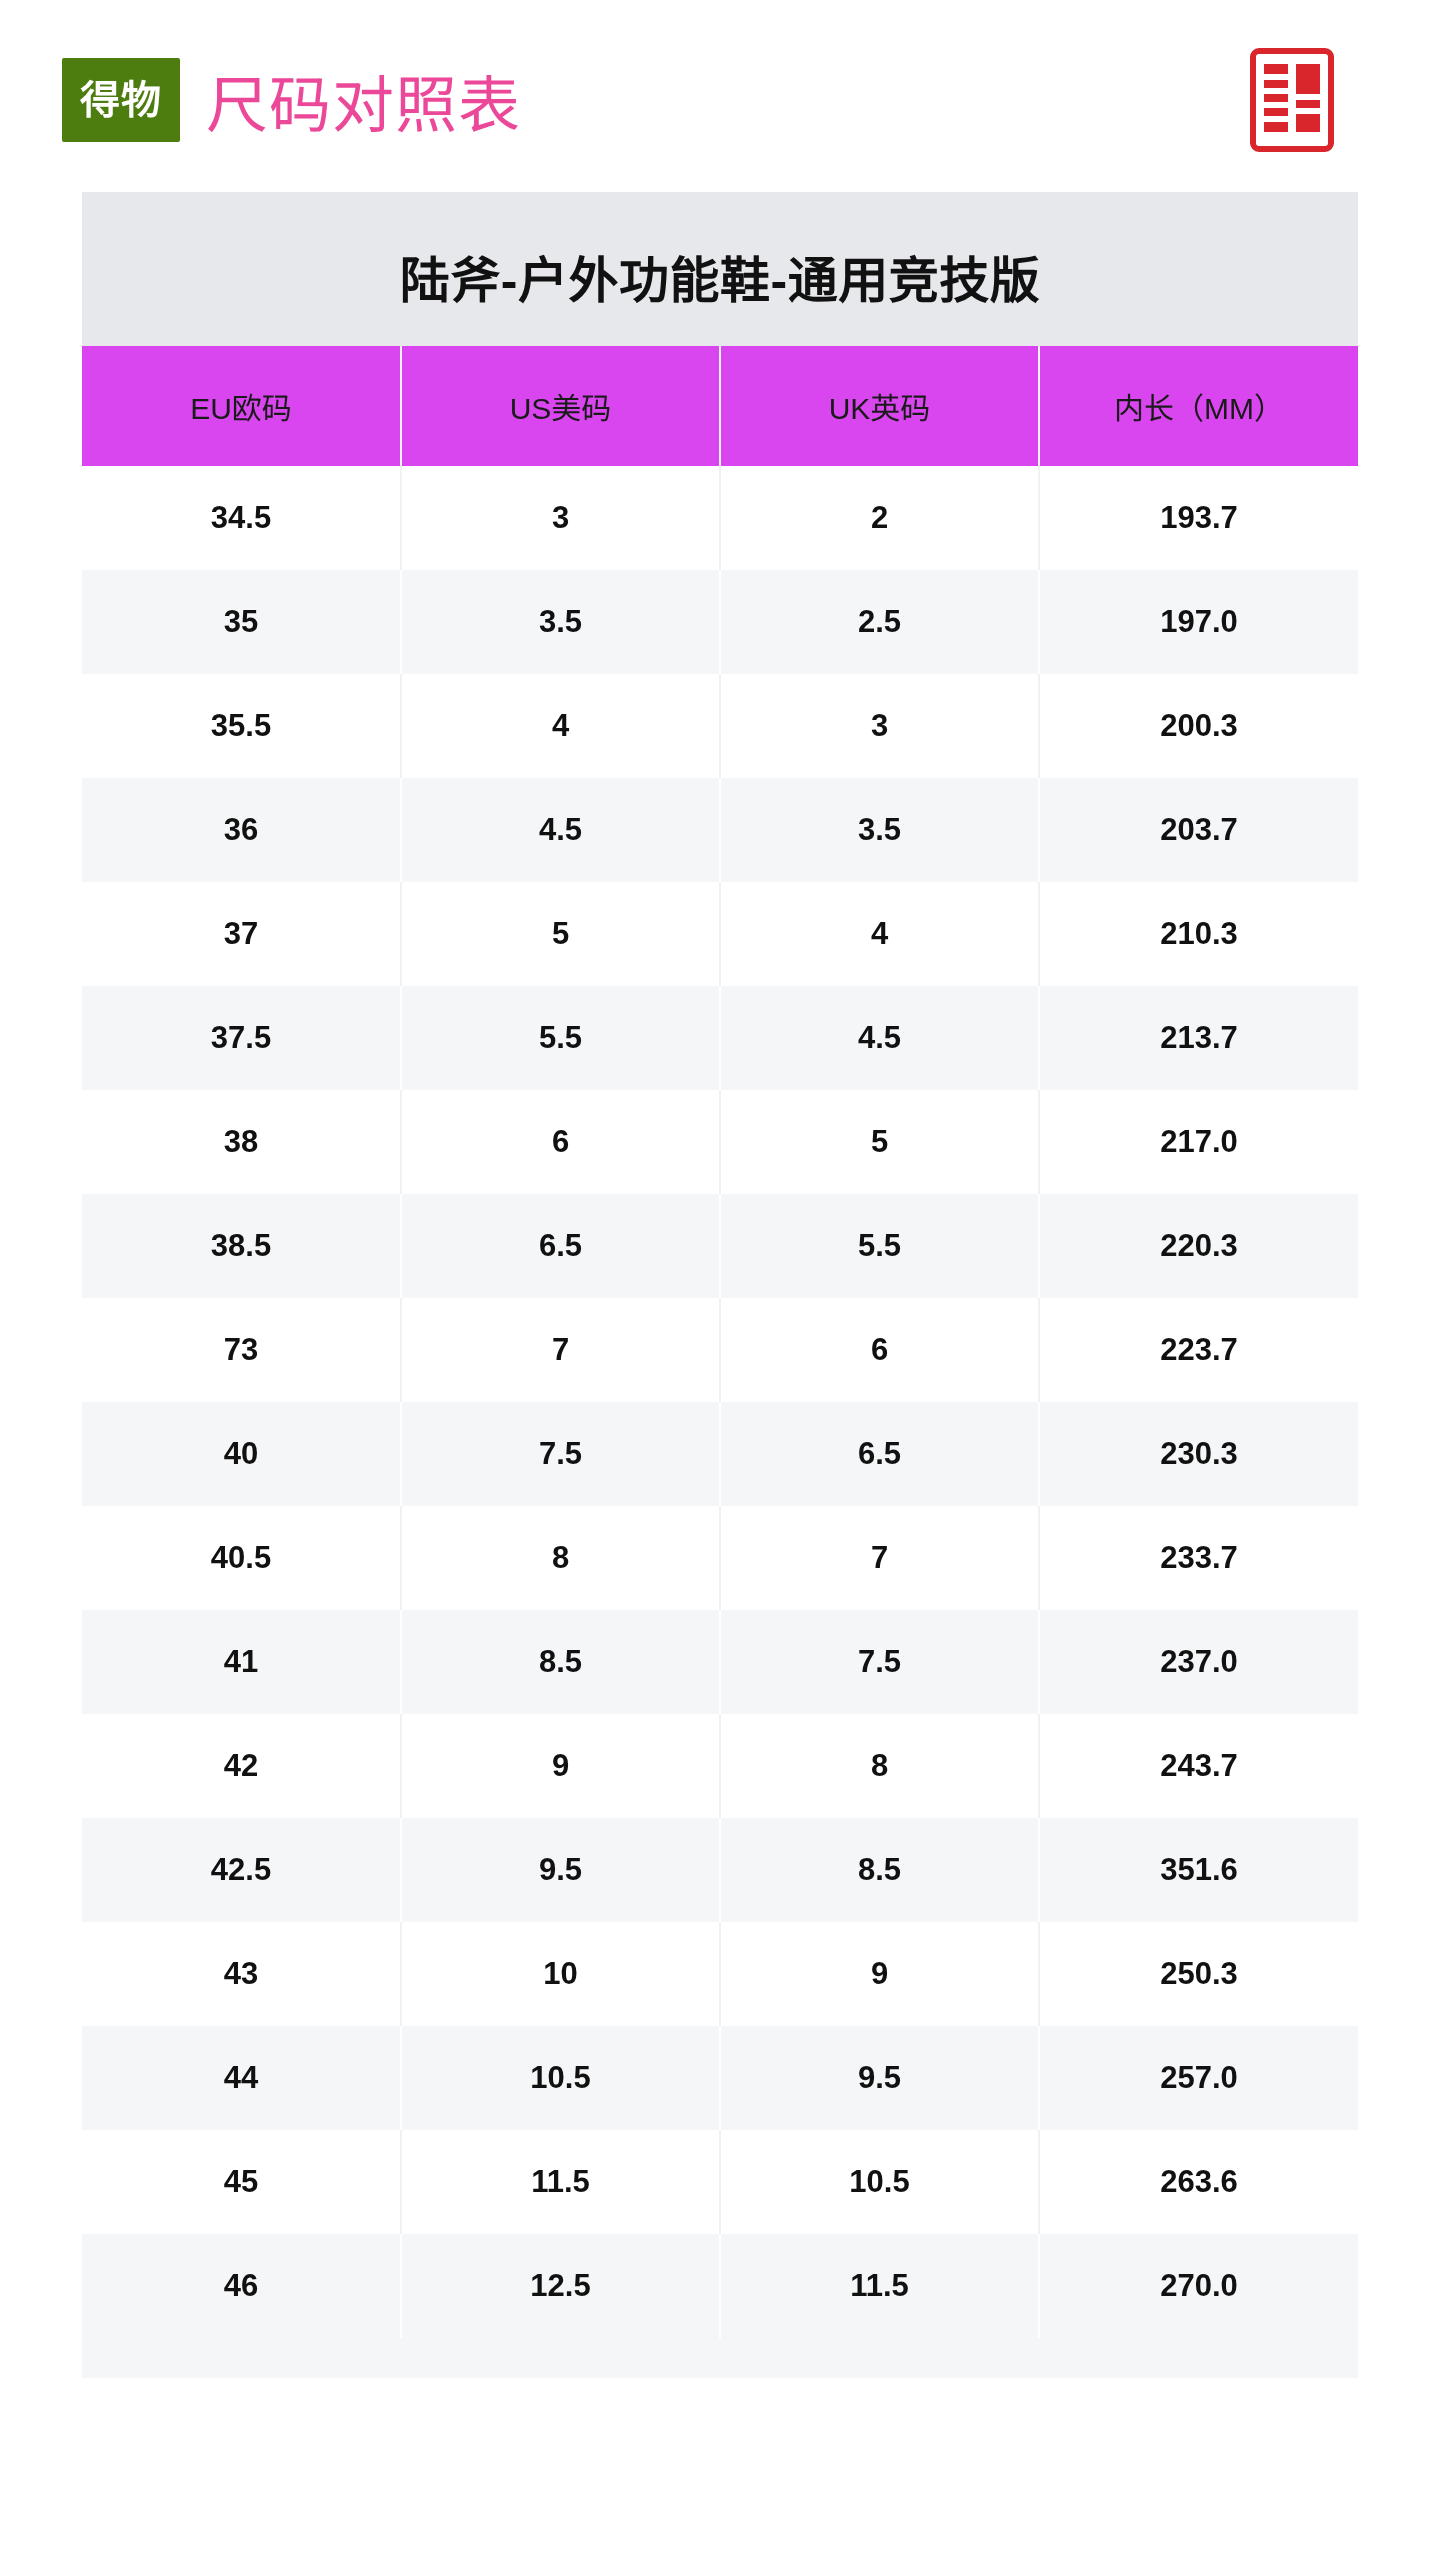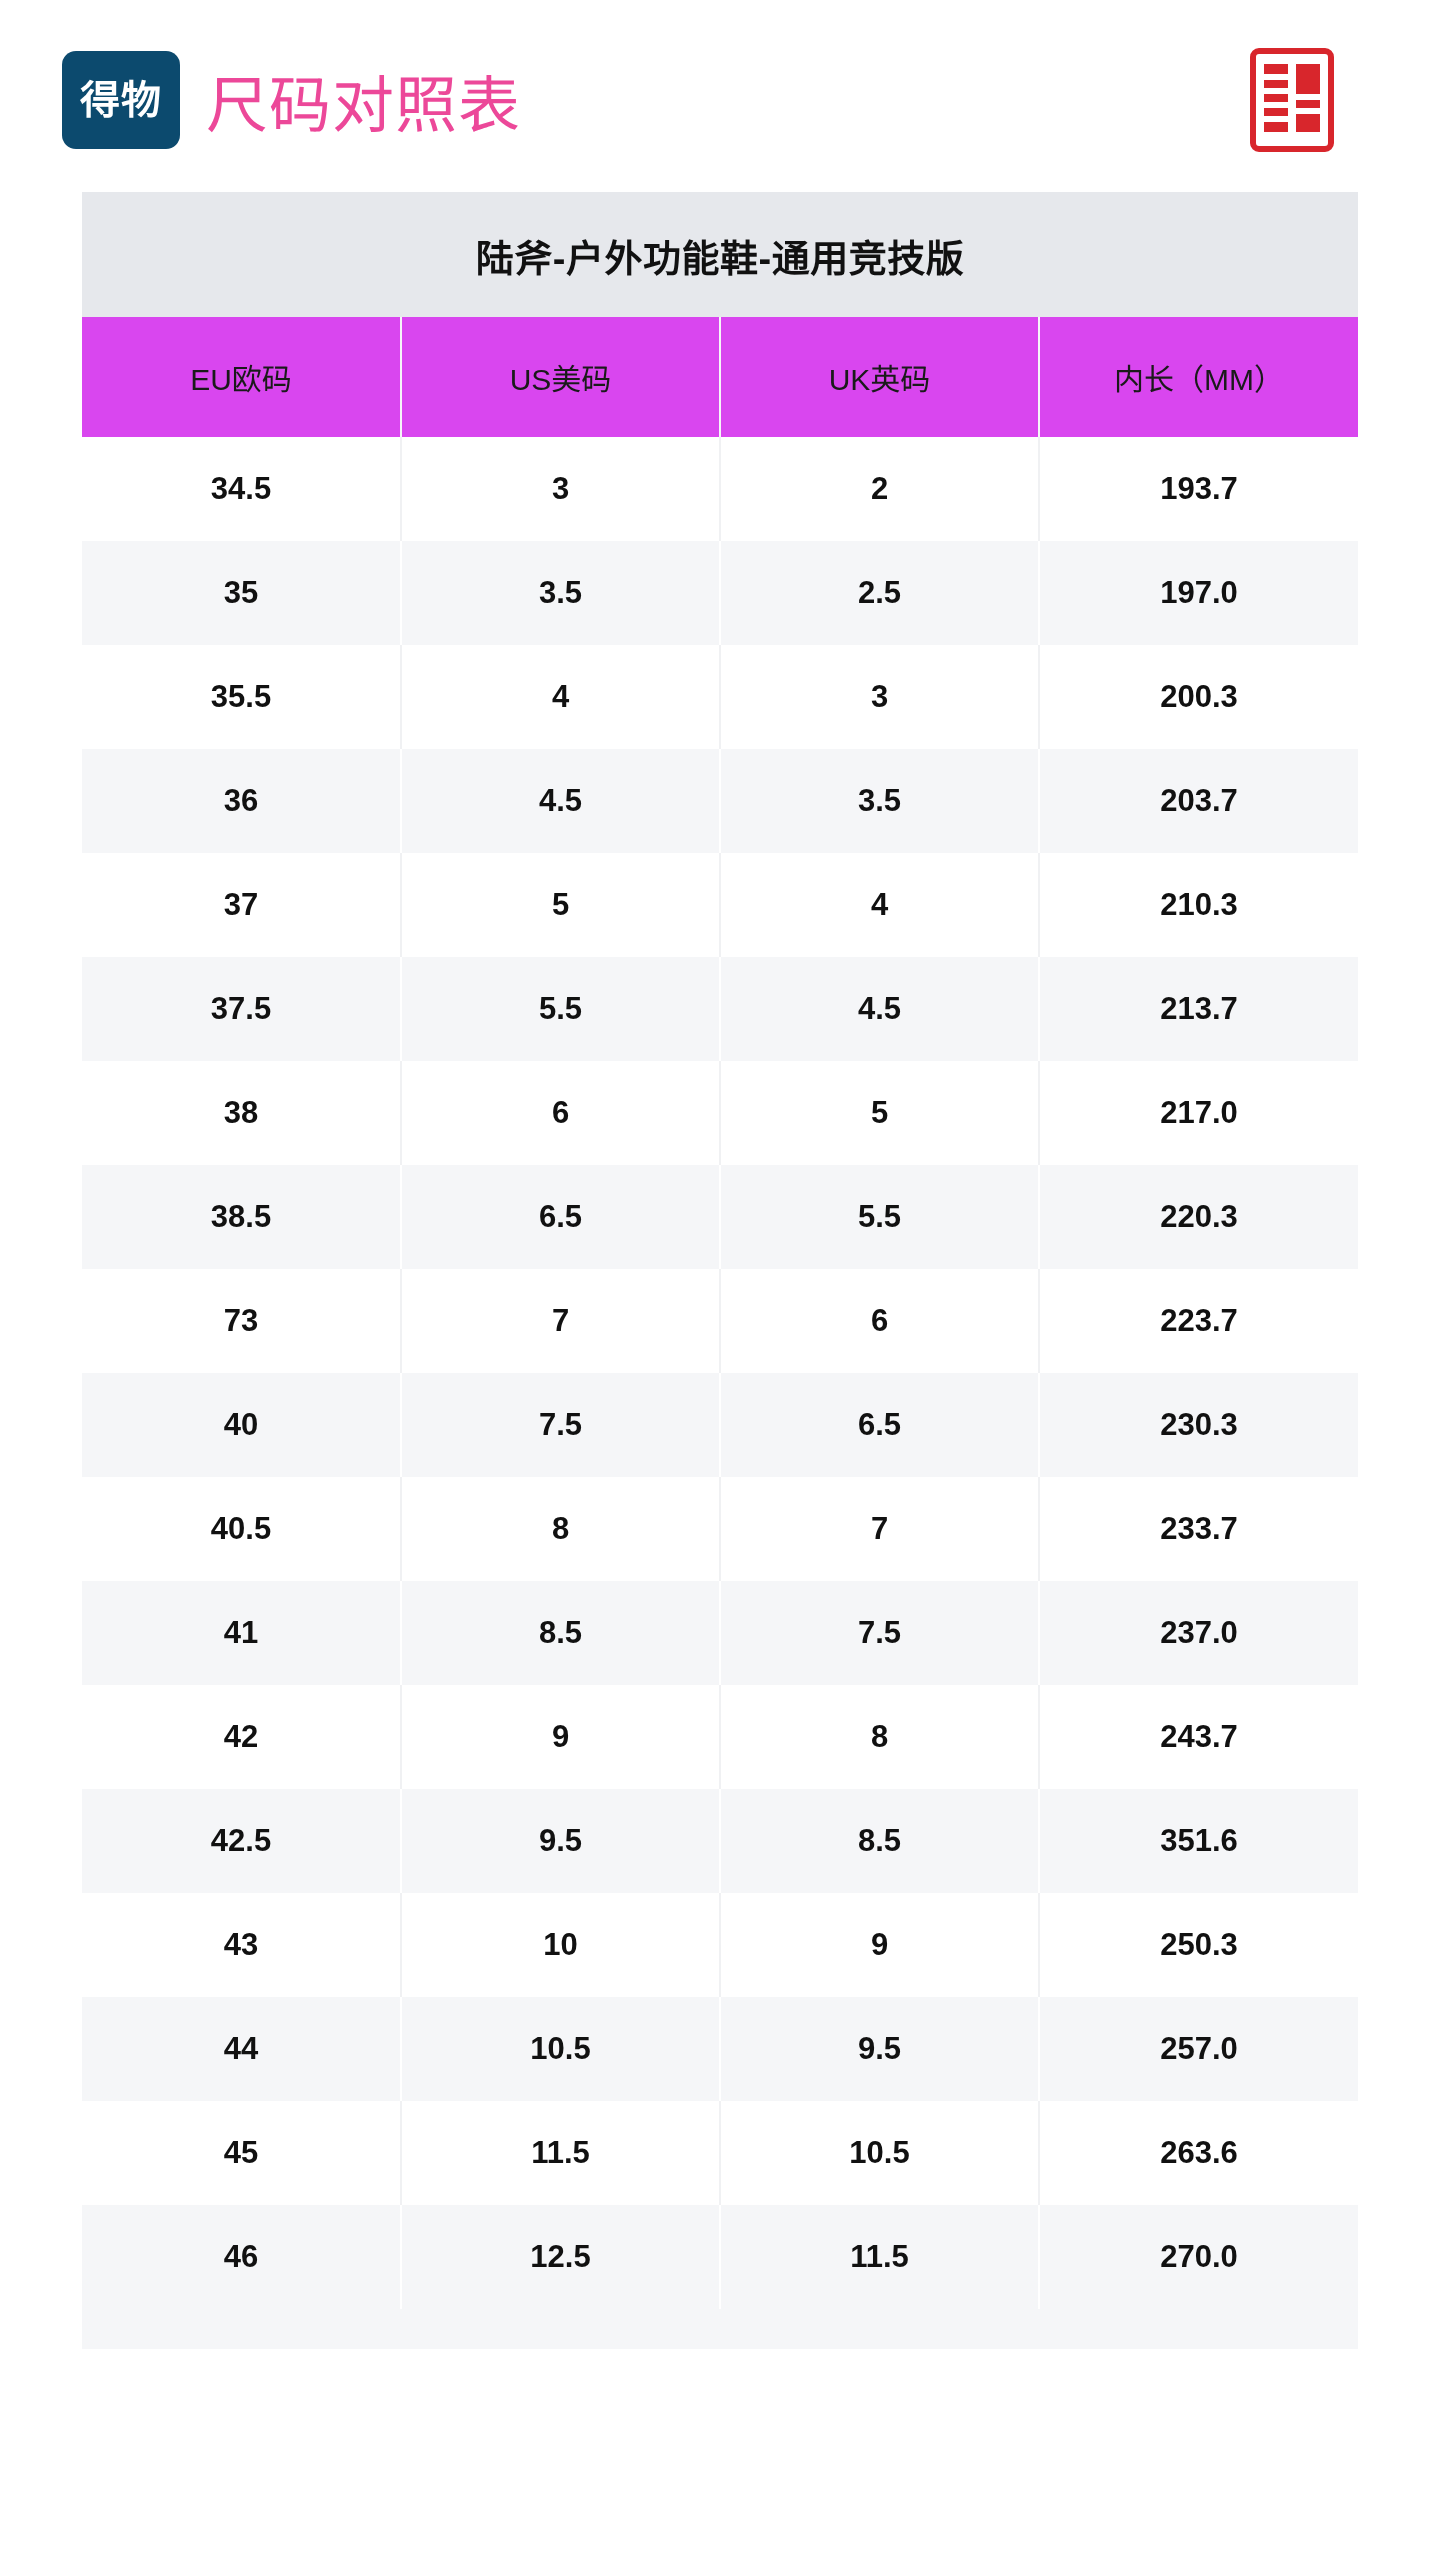--- a/index.html
+++ b/index.html
@@ -16,23 +16,23 @@
 
   
   .header {
     display: flex;
     align-items: center;
     padding: 40px 62px 0 62px;
     height: 160px;
   }
   .brand-logo {
     width: 118px;
-    height: 98px;
-    background: #0c4a6e;
-    border-radius: 14px;
+    height: 84px;
+    background: #4d7c0f;
+    border-radius: 2px;
     display: flex;
     align-items: center;
     justify-content: center;
     flex: 0 0 auto;
   }
   .brand-logo span {
     color: #ffffff;
     font-size: 40px;
     font-weight: 700;
     letter-spacing: 1px;
@@ -56,24 +56,24 @@
 
   
   .card {
     margin: 32px 82px 0 82px;
     background: #f5f6f8;
     padding-bottom: 40px;
   }
   .card-title {
     background: #e6e8ec;
     text-align: center;
-    font-size: 38px;
+    font-size: 50px;
     font-weight: 700;
     color: #111111;
-    padding: 36px 10px 34px 10px;
+    padding: 48px 10px 34px 10px;
     letter-spacing: 0.5px;
   }
   table {
     width: 100%;
     border-collapse: collapse;
     table-layout: fixed;
   }
   th {
     font-size: 30px;
     font-weight: 400;

